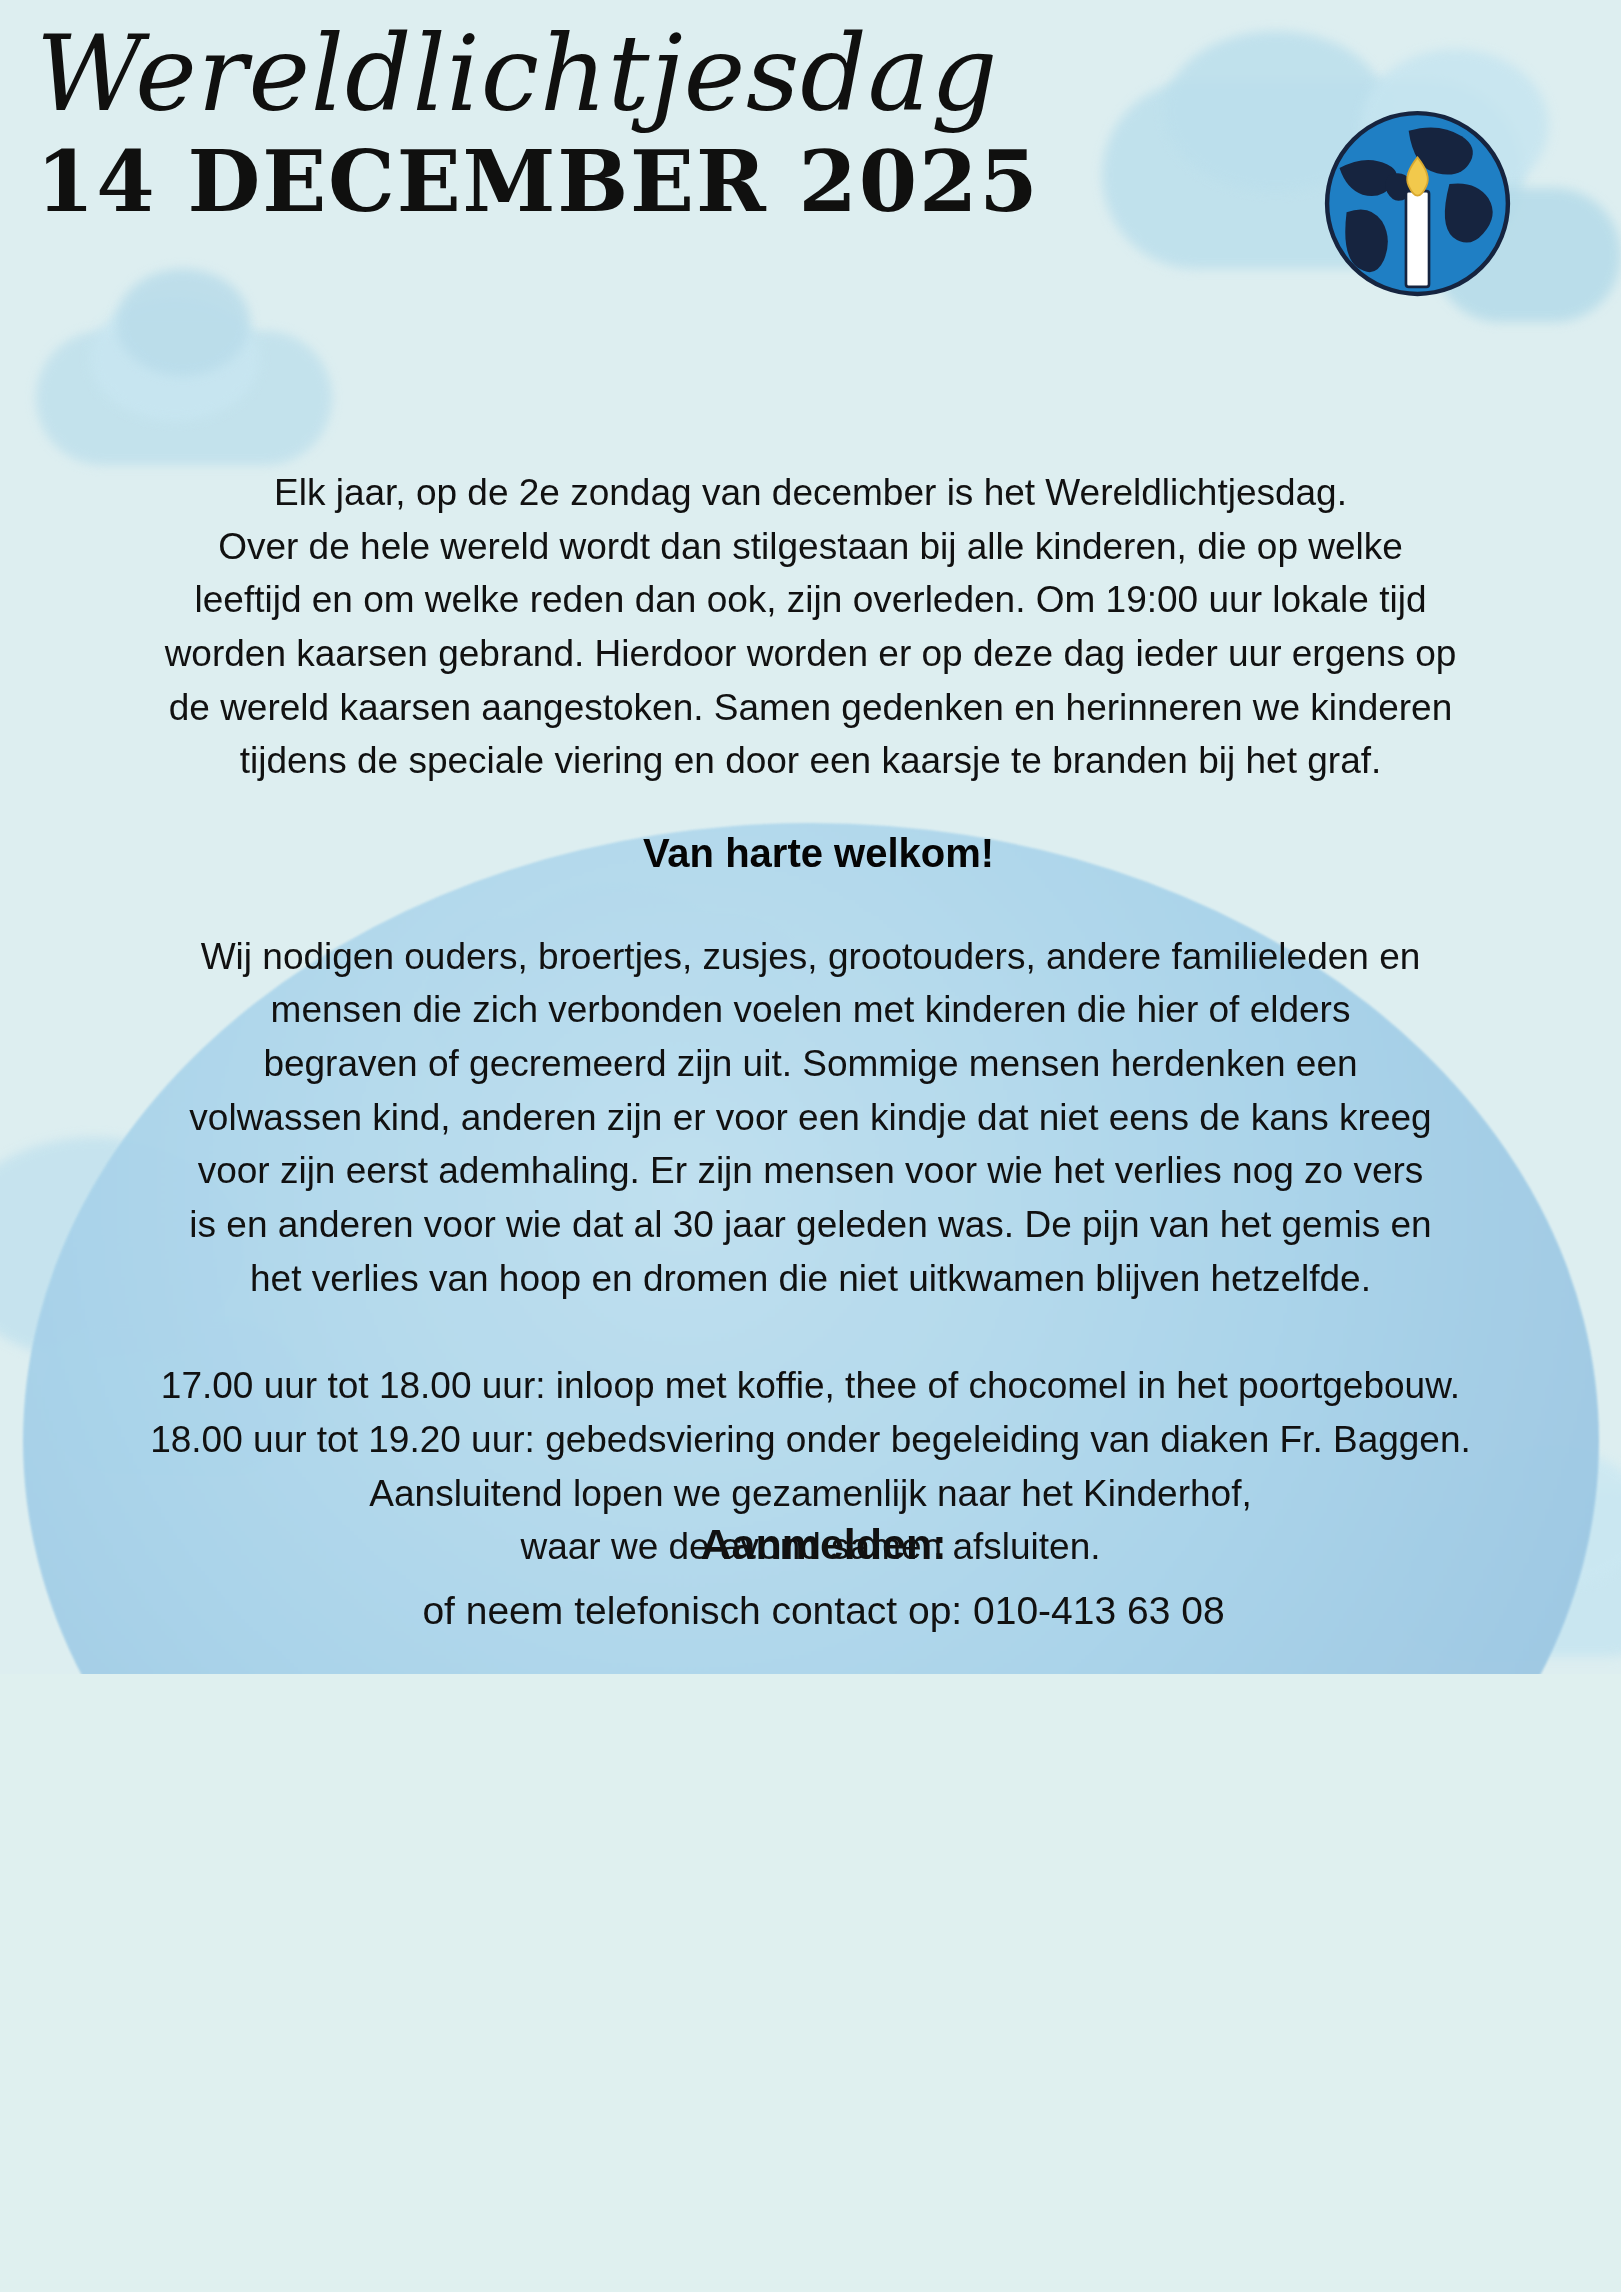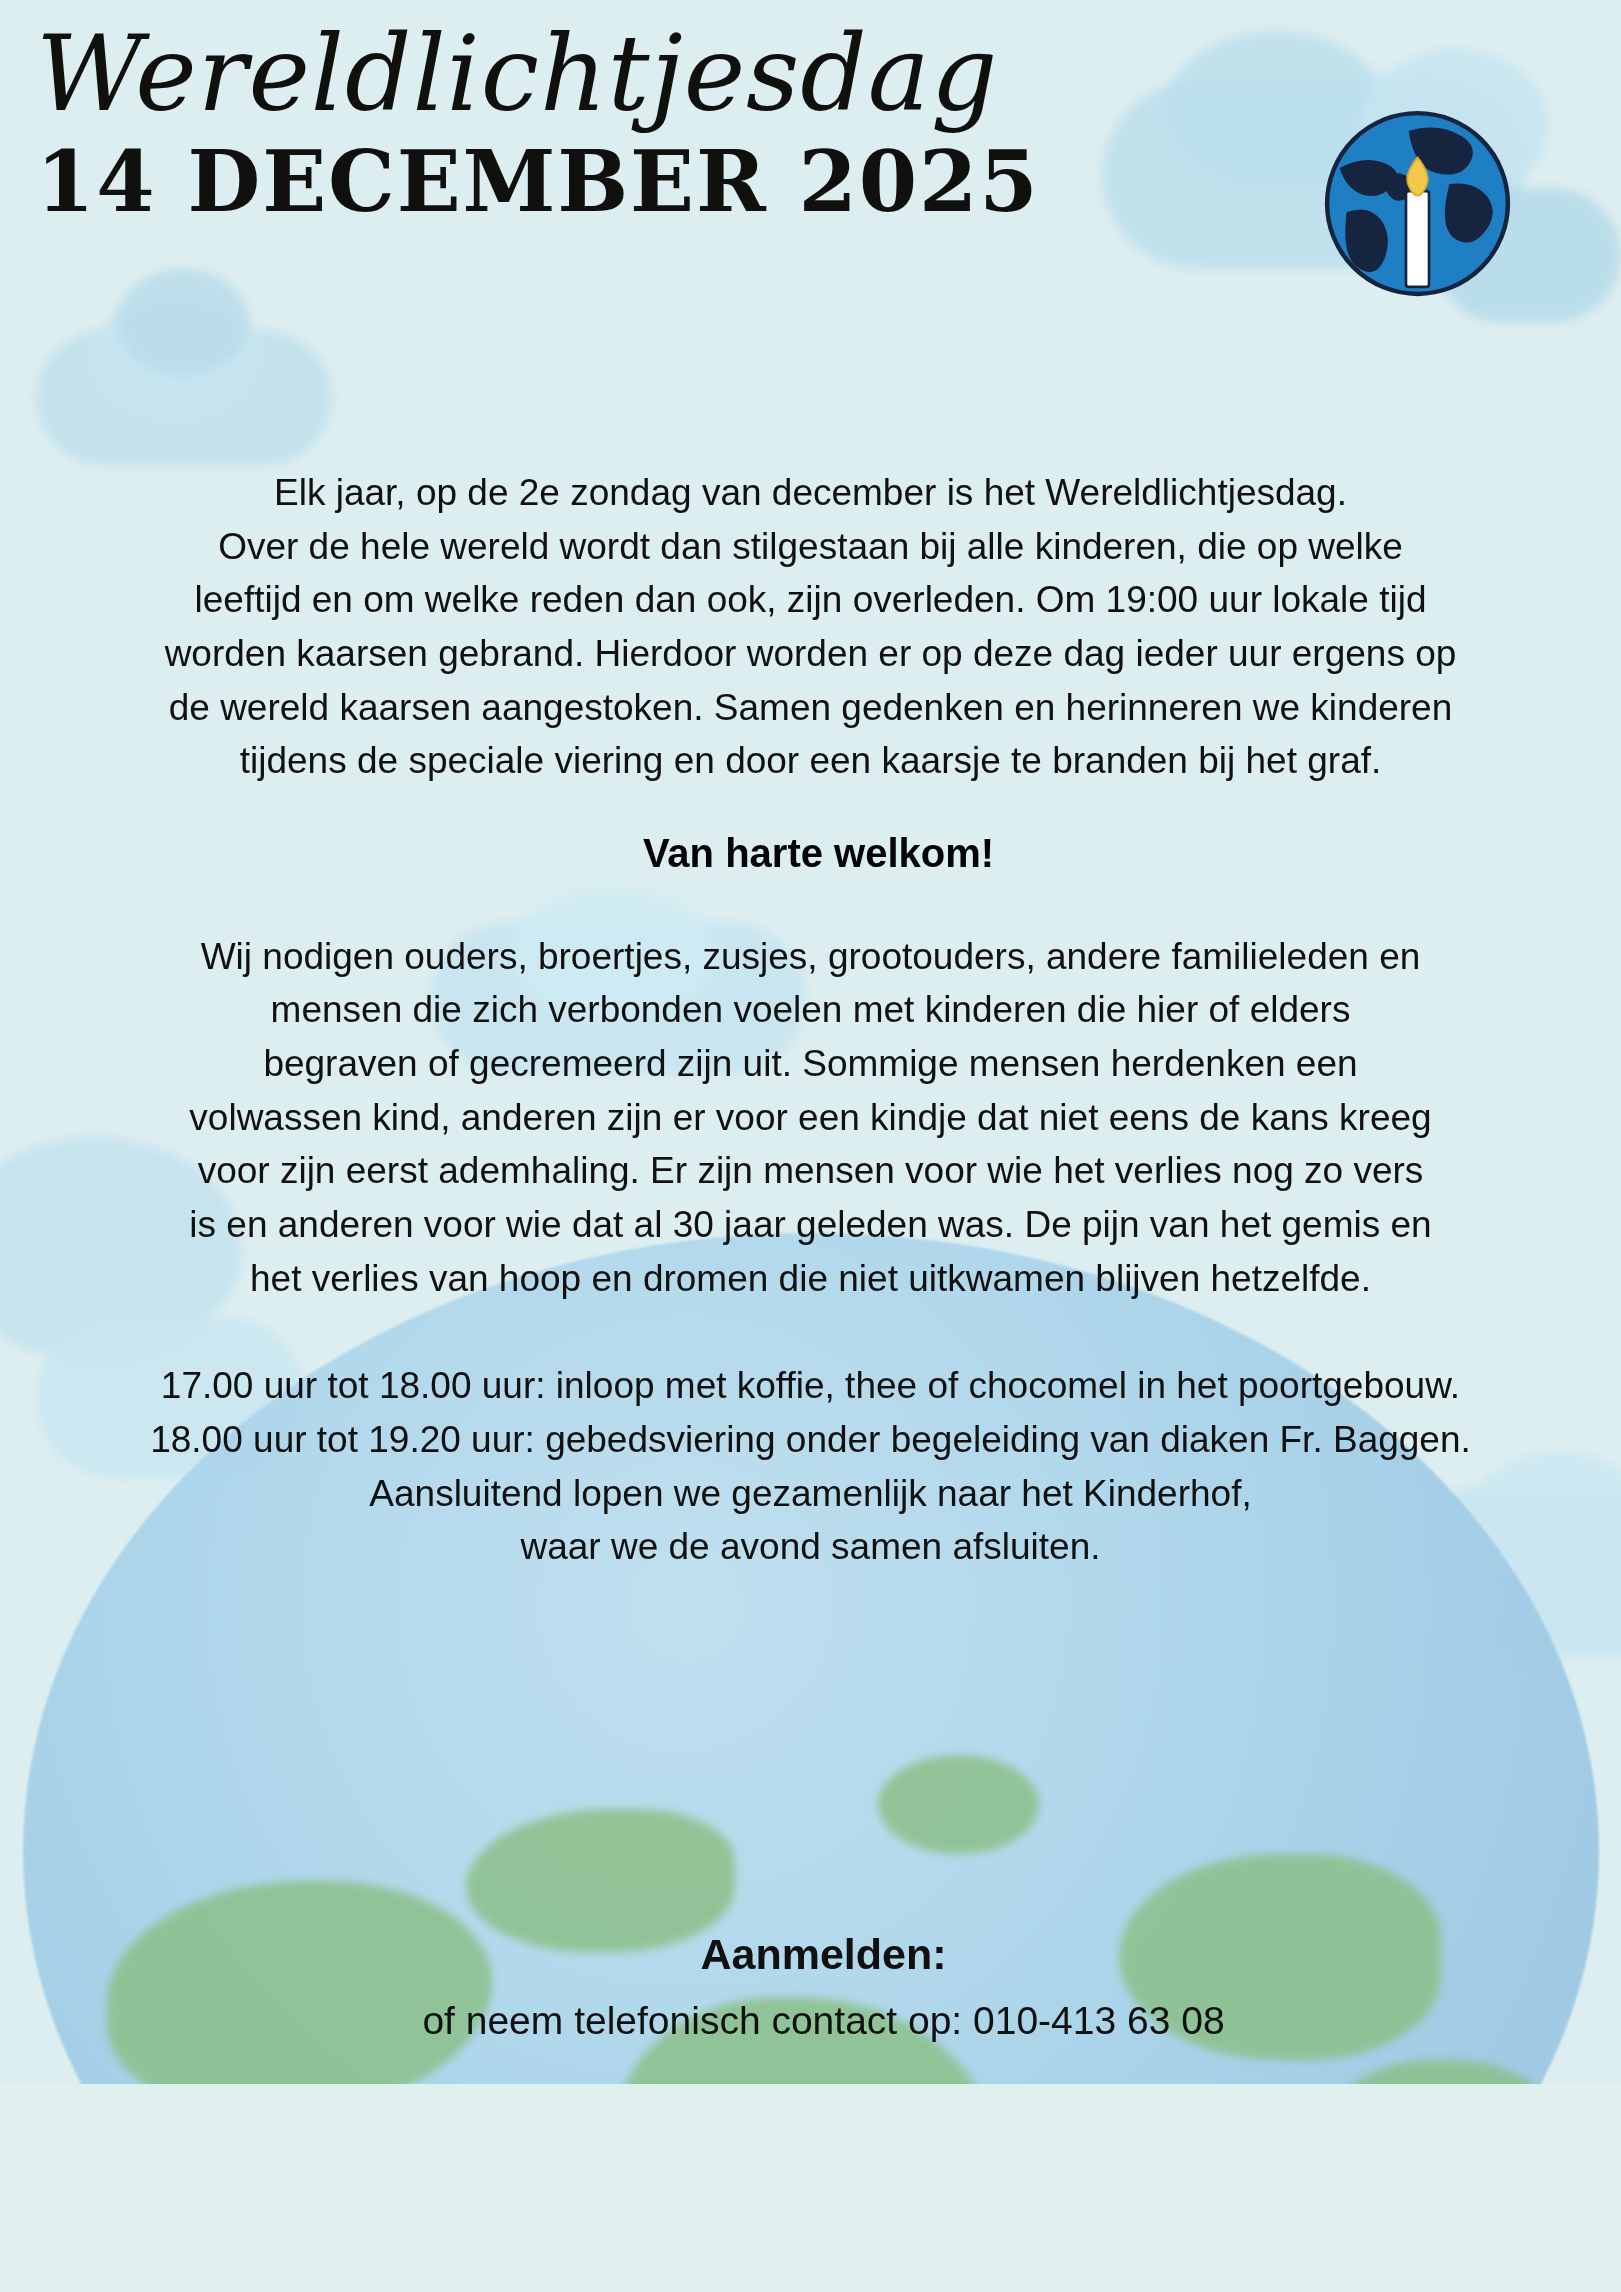--- a/index.html
+++ b/index.html
@@ -11,21 +11,21 @@
     height: 2293px;
     background: #dff0ef;
     font-family: "Liberation Sans", sans-serif;
     overflow: hidden;
     position: relative;
   }
 
   #poster {
     position: relative;
     width: 1621px;
-    height: 2084px;
+    height: 1674px;
     overflow: hidden;
     background: #ddeef0;
   }
 
   
   .bg-layer {
     position: absolute;
     inset: 0;
     overflow: hidden;
     pointer-events: none;

